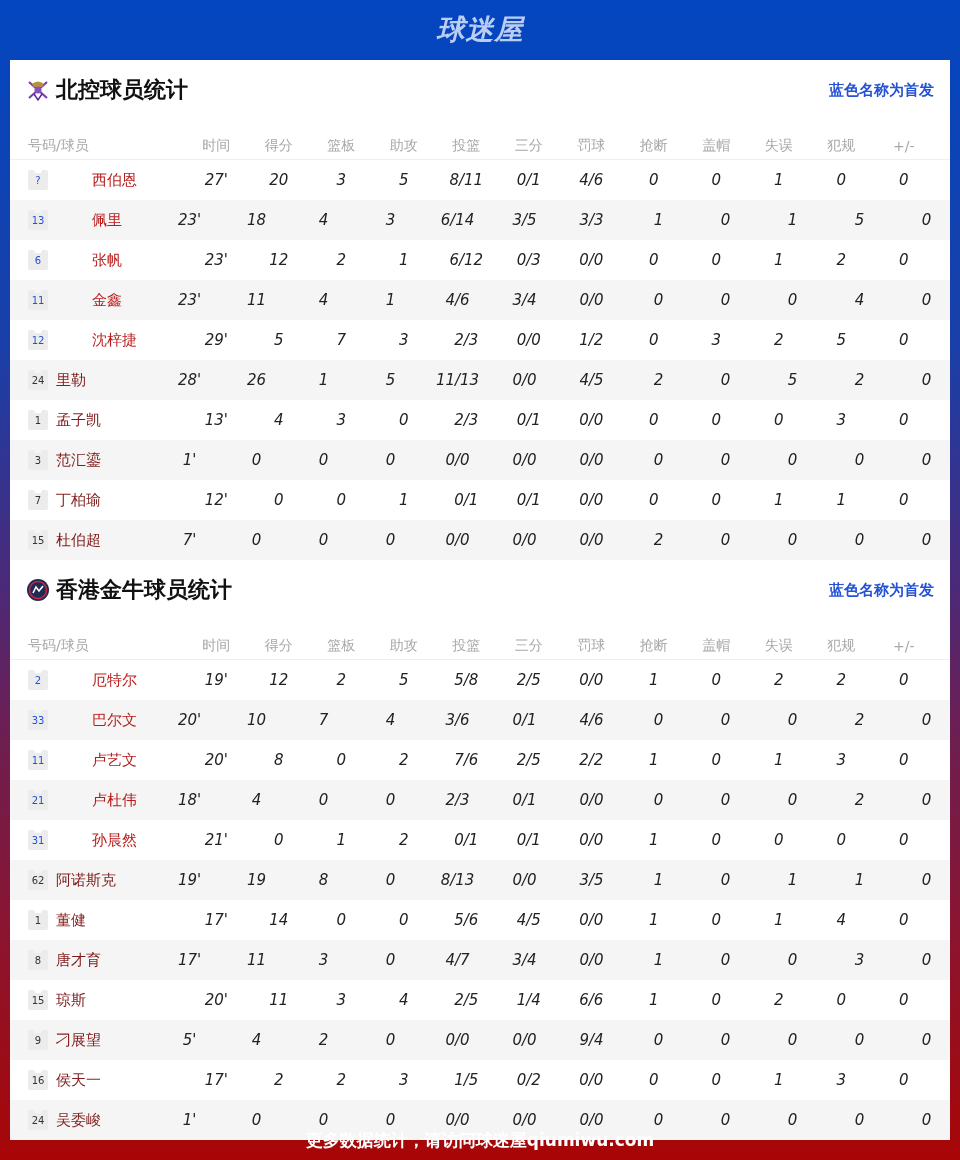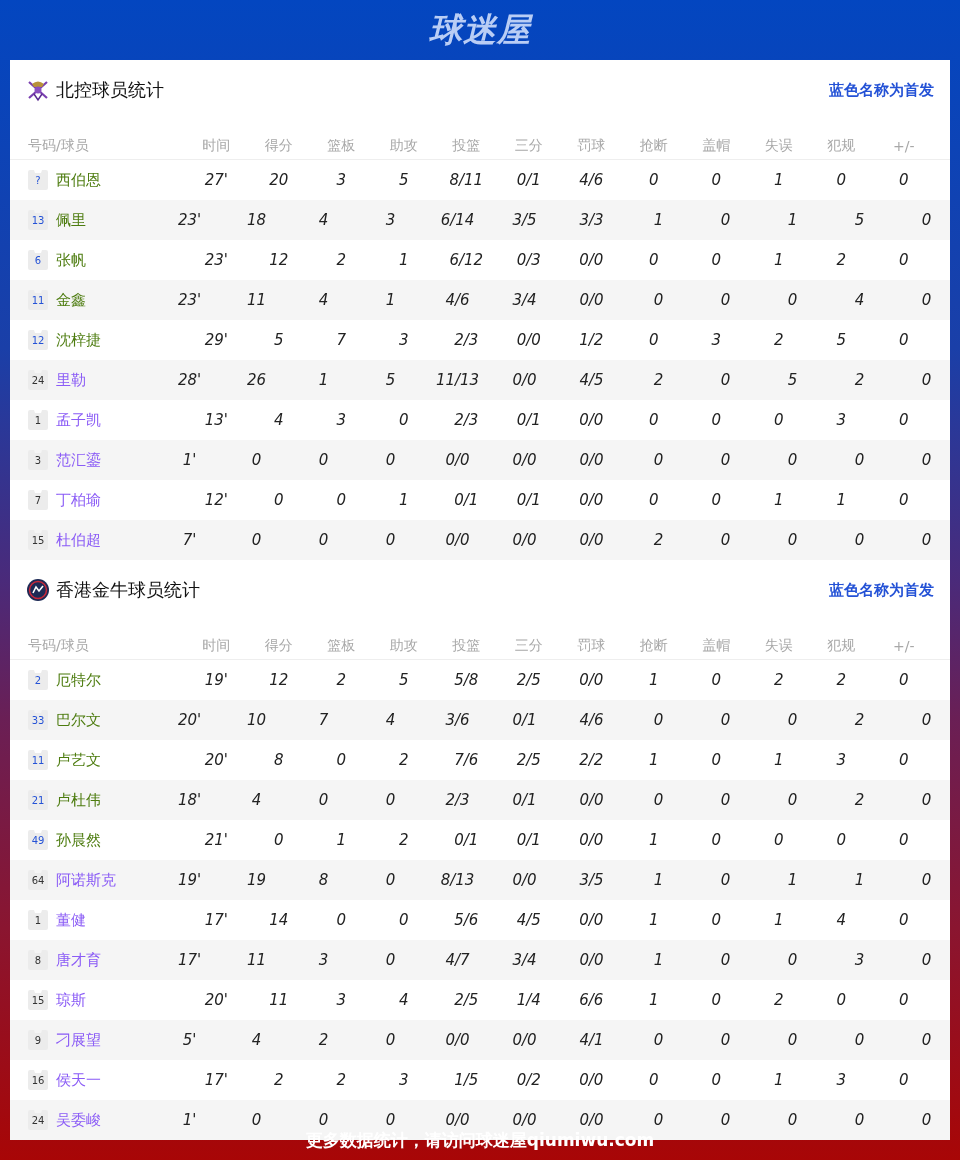--- a/index.html
+++ b/index.html
@@ -6,52 +6,52 @@
   html, body { width: 960px; height: 1160px; overflow: hidden; }
   body {
     font-family: "DejaVu Sans", "Liberation Sans", sans-serif;
     background: linear-gradient(to bottom, #0346c0 0%, #1a3fa8 30%, #4a2a7a 50%, #6a1f55 62%, #8a1530 80%, #a80606 100%);
     position: relative;
   }
   .header {
     height: 60px; display: flex; align-items: center; justify-content: center;
   }
   .logo {
-    color: #b9cdf5; font-size: 33px; font-weight: bold; font-style: italic; letter-spacing: 1px;
+    color: #b9cdf5; font-size: 28px; font-weight: bold; font-style: italic; letter-spacing: 1px;
     font-family: "DejaVu Sans", sans-serif;
   }
   .card {
     position: absolute; left: 10px; top: 60px; width: 940px; height: 1060px;
     background: #ffffff;
   }
   .section-head {
     height: 60px; display: flex; align-items: center; justify-content: space-between;
     padding: 0 16px 0 16px;
   }
   .team-title { display: flex; align-items: center; gap: 6px; }
   .team-logo { width: 24px; height: 24px; display: inline-flex; align-items: center; justify-content: center; }
-  .team-name { font-size: 18px; color: #111; font-weight: normal; }
+  .team-name { font-size: 22px; color: #111; font-weight: bold; }
   .starter-note { font-size: 15px; color: #2452d6; font-weight: bold; margin-left: 16px; }
   .row {
     height: 40px; display: flex; align-items: center;
   }
   .row.alt { background: #f5f5f5; gap: 20px; }
   .row.head { height: 40px; border-bottom: 1px solid #eeeeee; }
   .row.head .cell, .row.head .player-h { color: #a8a8a8; font-size: 14px; margin-top: 13px; }
   .player-h { width: 175px; padding-left: 18px; }
   .player { width: 175px; display: flex; align-items: center; padding-left: 18px; gap: 8px; }
   .jersey {
     width: 20px; height: 20px; background: #ececec; font-size: 10px;
     display: inline-flex; align-items: center; justify-content: center; color: #333;
     border-radius: 2px;
     clip-path: polygon(0 0, 30% 0, 35% 15%, 65% 15%, 70% 0, 100% 0, 100% 100%, 0 100%);
   }
   .jersey.starter { color: #2452d6; }
-  .pname { font-size: 15px; color: #8b5cf6; }
-  .pname.starter { color: #4d7c0f; }
+  .pname { font-size: 15px; color: #7f1d1d; }
+  .pname.starter { color: #b91c1c; margin-left: 36px; }
   .cell {
     width: 62.5px; text-align: center; font-size: 15px; color: #222; font-style: italic;
   }
   .row.head .cell { font-style: normal; }
   .footer {
     position: absolute; left: 0; bottom: 0; width: 960px; height: 40px;
     display: flex; align-items: center; justify-content: center;
     color: #ffffff; font-size: 17px; font-weight: bold;
   }
 </style>
@@ -373,39 +373,39 @@
           <div class="cell">0/1</div>
           <div class="cell">0/0</div>
           <div class="cell">0</div>
           <div class="cell">0</div>
           <div class="cell">0</div>
           <div class="cell">2</div>
           <div class="cell">0</div>
         </div>
         <div class="row">
           <div class="player">
-            <span class="jersey starter">49</span>
+            <span class="jersey starter">31</span>
             <span class="pname starter">孙晨然</span>
           </div>
           <div class="cell">21'</div>
           <div class="cell">0</div>
           <div class="cell">1</div>
           <div class="cell">2</div>
           <div class="cell">0/1</div>
           <div class="cell">0/1</div>
           <div class="cell">0/0</div>
           <div class="cell">1</div>
           <div class="cell">0</div>
           <div class="cell">0</div>
           <div class="cell">0</div>
           <div class="cell">0</div>
         </div>
         <div class="row alt">
           <div class="player">
-            <span class="jersey">64</span>
+            <span class="jersey">62</span>
             <span class="pname">阿诺斯克</span>
           </div>
           <div class="cell">19'</div>
           <div class="cell">19</div>
           <div class="cell">8</div>
           <div class="cell">0</div>
           <div class="cell">8/13</div>
           <div class="cell">0/0</div>
           <div class="cell">3/5</div>
           <div class="cell">1</div>
@@ -472,21 +472,21 @@
           <div class="player">
             <span class="jersey">9</span>
             <span class="pname">刁展望</span>
           </div>
           <div class="cell">5'</div>
           <div class="cell">4</div>
           <div class="cell">2</div>
           <div class="cell">0</div>
           <div class="cell">0/0</div>
           <div class="cell">0/0</div>
-          <div class="cell">4/1</div>
+          <div class="cell">9/4</div>
           <div class="cell">0</div>
           <div class="cell">0</div>
           <div class="cell">0</div>
           <div class="cell">0</div>
           <div class="cell">0</div>
         </div>
         <div class="row">
           <div class="player">
             <span class="jersey">16</span>
             <span class="pname">侯天一</span>

